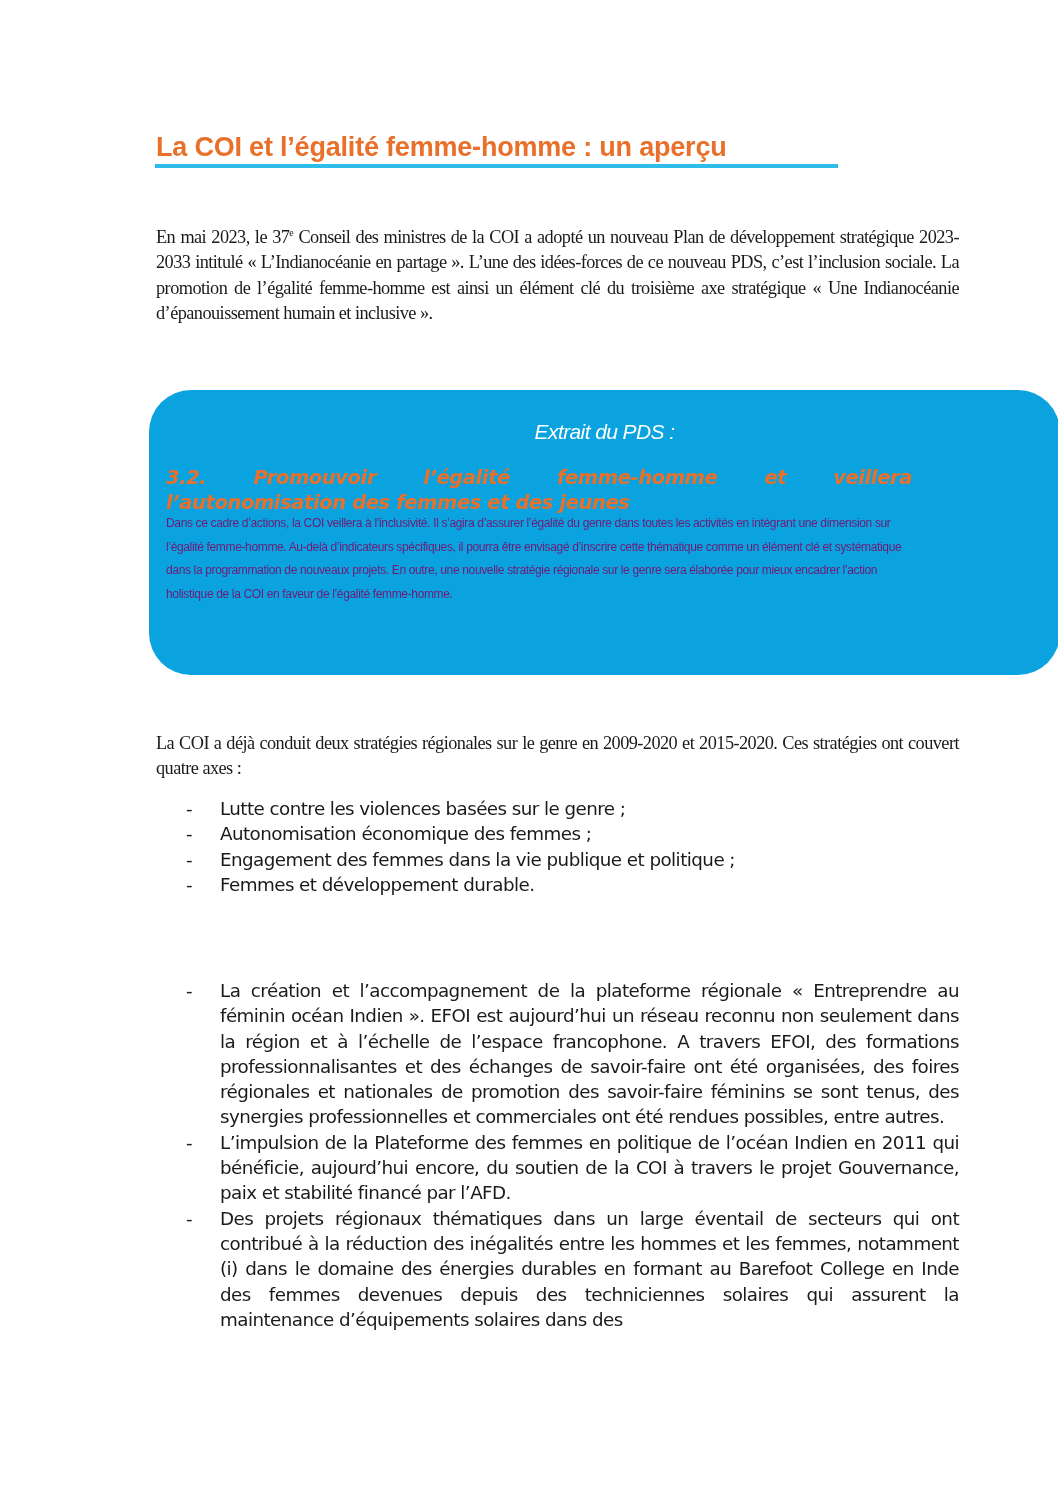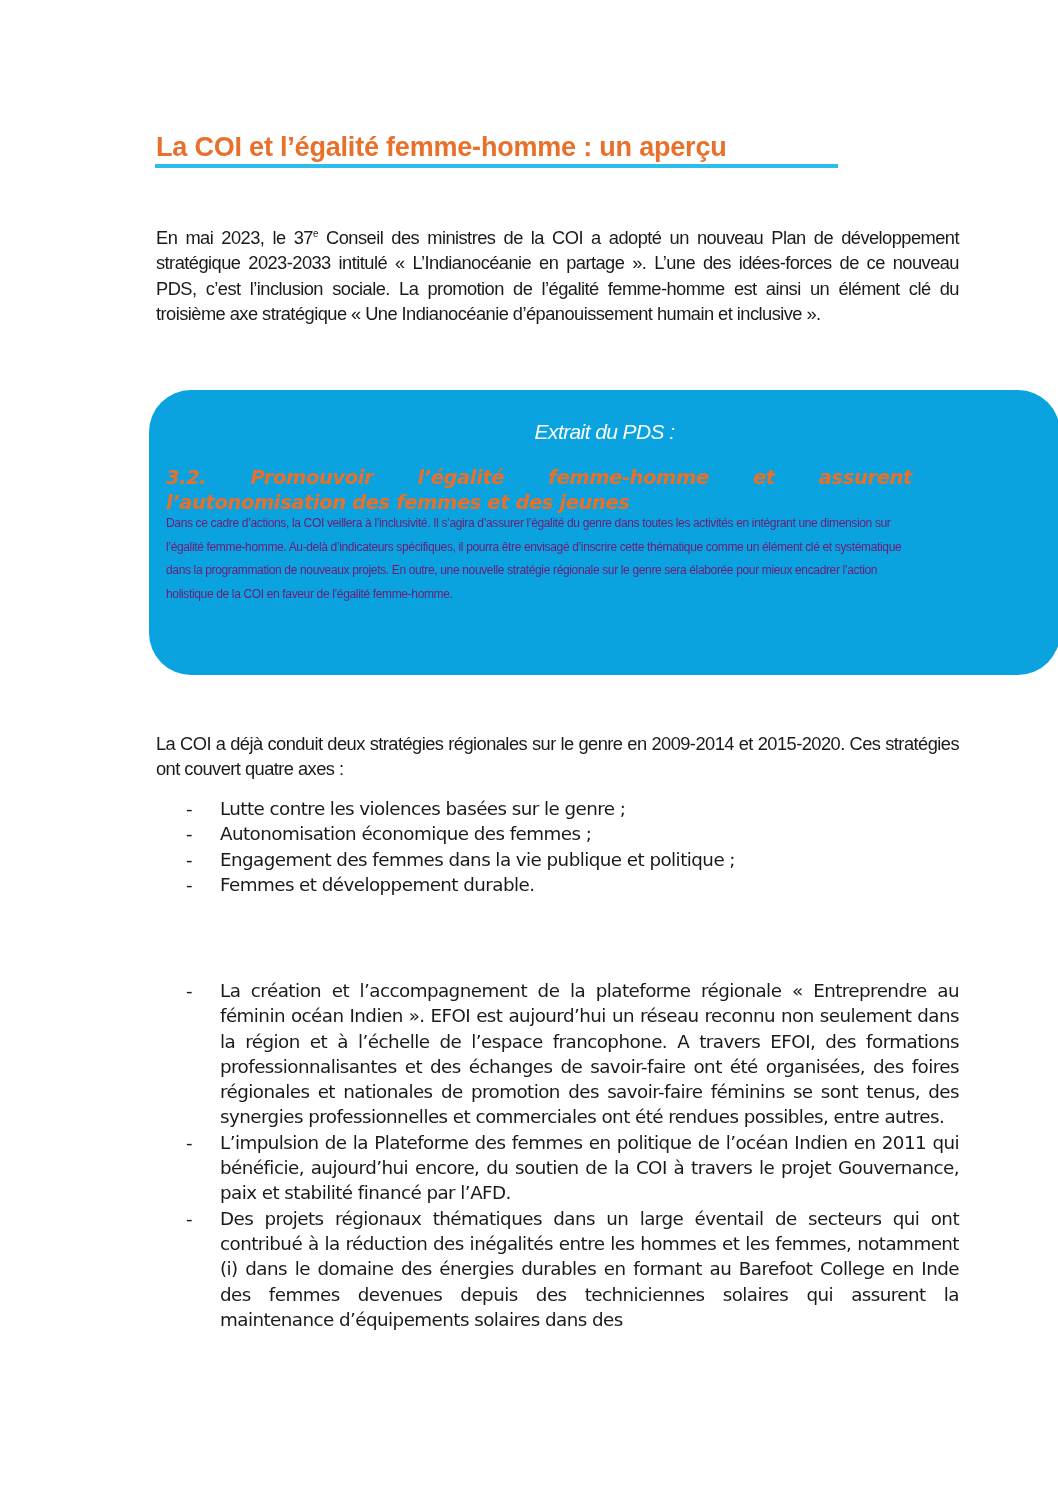--- a/index.html
+++ b/index.html
@@ -10,21 +10,21 @@
     position: absolute; left: 128px; top: 132px;
     font-family: "Liberation Sans", sans-serif; font-weight: bold;
     font-size: 27px; color: #E8702A; letter-spacing: -0.2px; white-space: nowrap;
   }
   .title-rule {
     position: absolute; left: 127px; top: 164px; width: 683px; height: 4px; background: #2EBCEB;
   }
 
   .para {
     position: absolute; left: 128px; width: 803px;
-    font-family: Liberation Sans, sans-serif; font-size: 18.3px; line-height: 25.3px;
+    font-family: Liberation Serif, serif; font-size: 18.3px; line-height: 25.3px;
     color: #1a1a1a; text-align: justify; letter-spacing: -0.55px;
   }
   .para sup { font-size: 10px; vertical-align: super; line-height: 0; }
   .p1 { top: 225px; }
 
   .callout {
     position: absolute; left: 121px; top: 390px; width: 911px; height: 285px;
     background: #0AA3E0; border-radius: 42px;
   }
   .callout-title {
@@ -66,28 +66,28 @@
 
   <div class="callout">
     <div class="callout-title">Extrait du PDS :</div>
     <div class="callout-heading">
       <div class="l1">
         <span>3.2.</span>
         <span>Promouvoir</span>
         <span>l’égalité</span>
         <span>femme-homme</span>
         <span>et</span>
-        <span>assurent</span>
+        <span>veillera</span>
       </div>
       <div>l’autonomisation des femmes et des jeunes</div>
     </div>
     <div class="callout-body">Dans ce cadre d’actions, la COI veillera à l’inclusivité. Il s’agira d’assurer l’égalité du genre dans toutes les activités en intégrant une dimension sur l’égalité femme-homme. Au-delà d’indicateurs spécifiques, il pourra être envisagé d’inscrire cette thématique comme un élément clé et systématique dans la programmation de nouveaux projets. En outre, une nouvelle stratégie régionale sur le genre sera élaborée pour mieux encadrer l’action holistique de la COI en faveur de l’égalité femme-homme.</div>
   </div>
 
-  <div class="para p2">La COI a déjà conduit deux stratégies régionales sur le genre en 2009-2014 et 2015-2020. Ces stratégies ont couvert quatre axes :</div>
+  <div class="para p2">La COI a déjà conduit deux stratégies régionales sur le genre en 2009-2020 et 2015-2020. Ces stratégies ont couvert quatre axes :</div>
 
   <ul class="list list1">
     <li><span class="dash">-</span><span>Lutte contre les violences basées sur le genre ;</span></li>
     <li><span class="dash">-</span><span>Autonomisation économique des femmes ;</span></li>
     <li><span class="dash">-</span><span>Engagement des femmes dans la vie publique et politique ;</span></li>
     <li><span class="dash">-</span><span>Femmes et développement durable.</span></li>
   </ul>
 
 
   <ul class="list list2">

